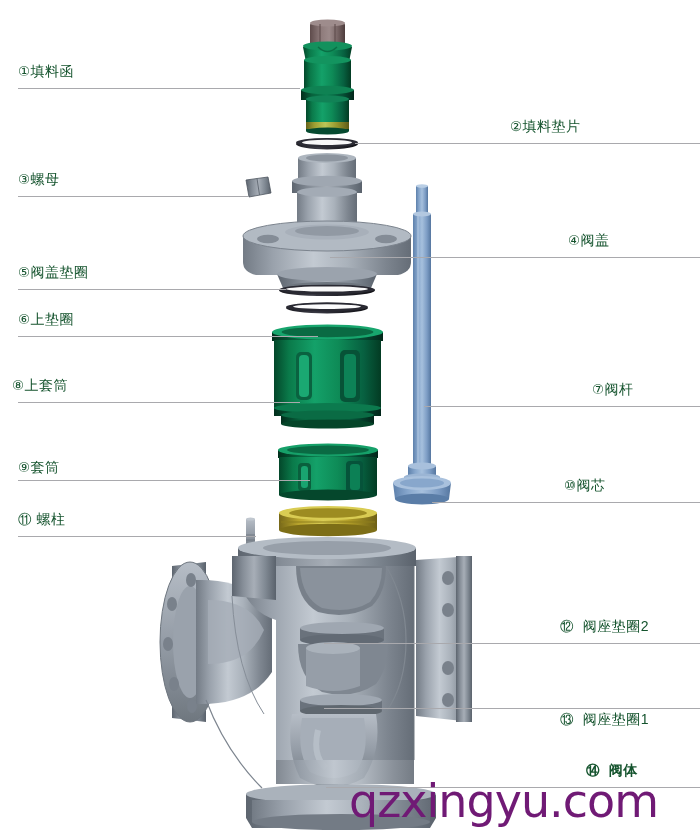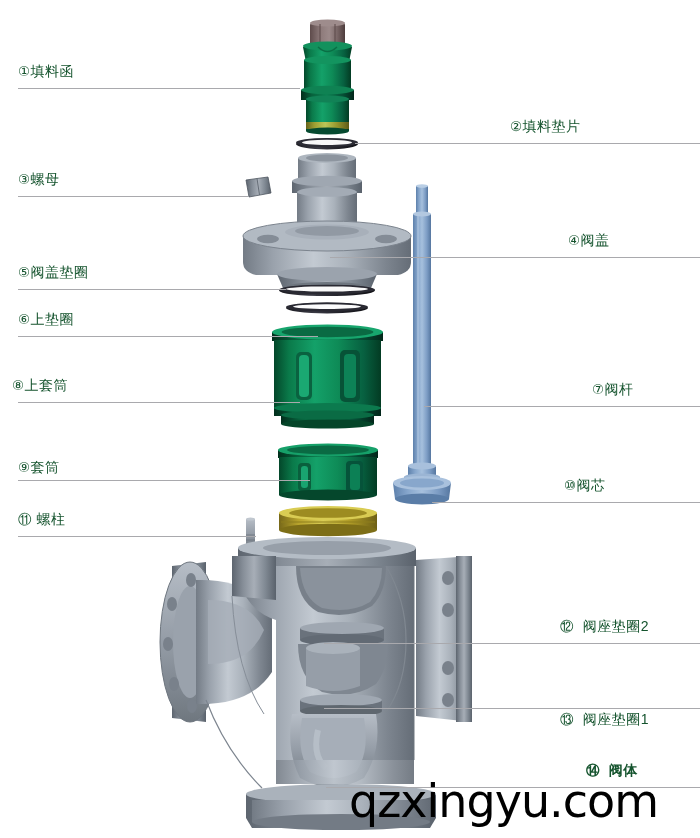--- a/index.html
+++ b/index.html
@@ -42,21 +42,21 @@
     top: 0;
     width: 700px;
     height: 838px;
   }
   .watermark {
     position: absolute;
     left: 349px;
     top: 778px;
     font-size: 46px;
     font-weight: 400;
-    color: #000000;
+    color: #701a75;
     font-family: "DejaVu Sans", sans-serif;
     letter-spacing: -1px;
     line-height: 1;
   }
 </style>
 </head>
 <body>
 
 <div id="stage">
 

